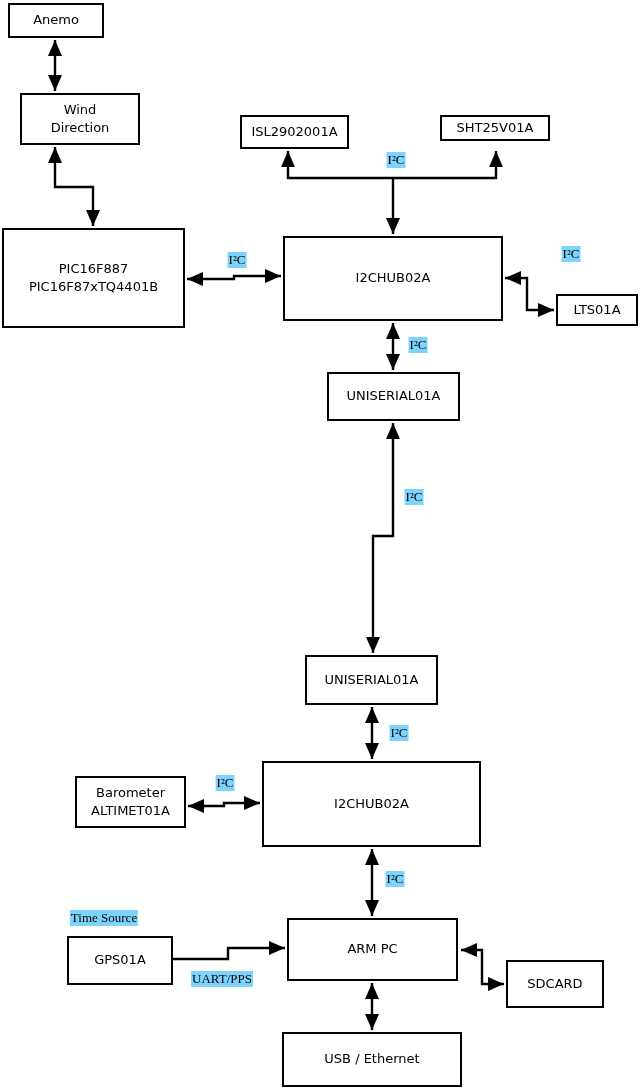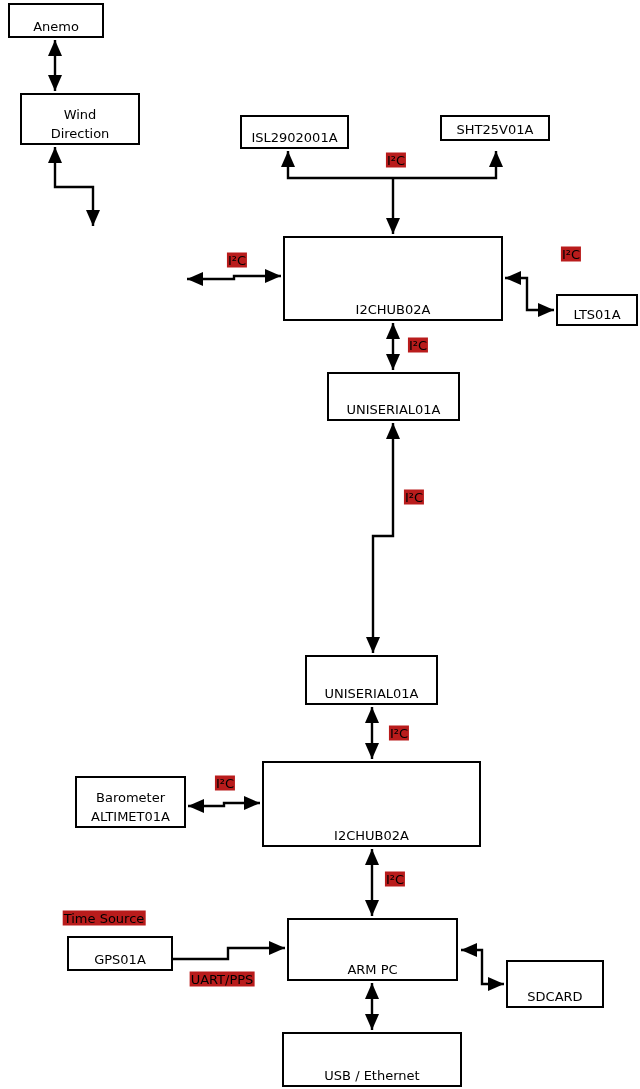--- a/index.html
+++ b/index.html
@@ -14,33 +14,34 @@
   .wires{position:absolute;left:0;top:0;}
   .wire{fill:none;stroke:#000000;stroke-width:2.4;}
   .node{
     position:absolute;
     box-sizing:border-box;
     border:2.5px solid #000000;
     background:#ffffff;
     display:flex;
     flex-direction:column;
     align-items:center;
-    justify-content:flex-end;
+    justify-content:center;
     text-align:center;
     font-size:13px;
     line-height:1.42;
     white-space:nowrap;
   }
   .elabel{
     position:absolute;
     transform:translate(-50%,-50%);
     font-size:13px;
     white-space:nowrap;
-    background:#b91c1c;
+    background:#7dd3fc;
     padding:0 1px;
+    font-family:Liberation Serif, serif;
   }
 </style>
 </head>
 <body>
 
 <div class="canvas">
 
   <svg class="wires" width="640" height="1089" viewBox="0 0 640 1089">
     <defs>
       <marker id="ah" markerUnits="userSpaceOnUse" markerWidth="17" markerHeight="15" refX="16" refY="7" orient="auto-start-reverse">
@@ -65,20 +66,24 @@
 
   <div class="node" style="left:8px;top:3px;width:96px;height:35px">
     <span>Anemo</span>
   </div>
 
   <div class="node" style="left:20px;top:93px;width:120px;height:52px">
     <span>Wind</span>
     <span>Direction</span>
   </div>
 
+  <div class="node" style="left:2px;top:228px;width:183px;height:100px">
+    <span>PIC16F887</span>
+    <span>PIC16F87xTQ4401B</span>
+  </div>
 
   <div class="node" style="left:240px;top:115px;width:109px;height:34px">
     <span>ISL2902001A</span>
   </div>
 
   <div class="node" style="left:440px;top:115px;width:110px;height:26px">
     <span>SHT25V01A</span>
   </div>
 
   <div class="node" style="left:283px;top:236px;width:220px;height:85px">
@@ -99,21 +104,21 @@
 
   <div class="node" style="left:75px;top:776px;width:111px;height:52px">
     <span>Barometer</span>
     <span>ALTIMET01A</span>
   </div>
 
   <div class="node" style="left:262px;top:761px;width:219px;height:86px">
     <span>I2CHUB02A</span>
   </div>
 
-  <div class="node" style="left:67px;top:936px;width:106px;height:35px">
+  <div class="node" style="left:67px;top:936px;width:106px;height:49px">
     <span>GPS01A</span>
   </div>
 
   <div class="node" style="left:287px;top:918px;width:171px;height:63px">
     <span>ARM PC</span>
   </div>
 
   <div class="node" style="left:506px;top:960px;width:98px;height:48px">
     <span>SDCARD</span>
   </div>

